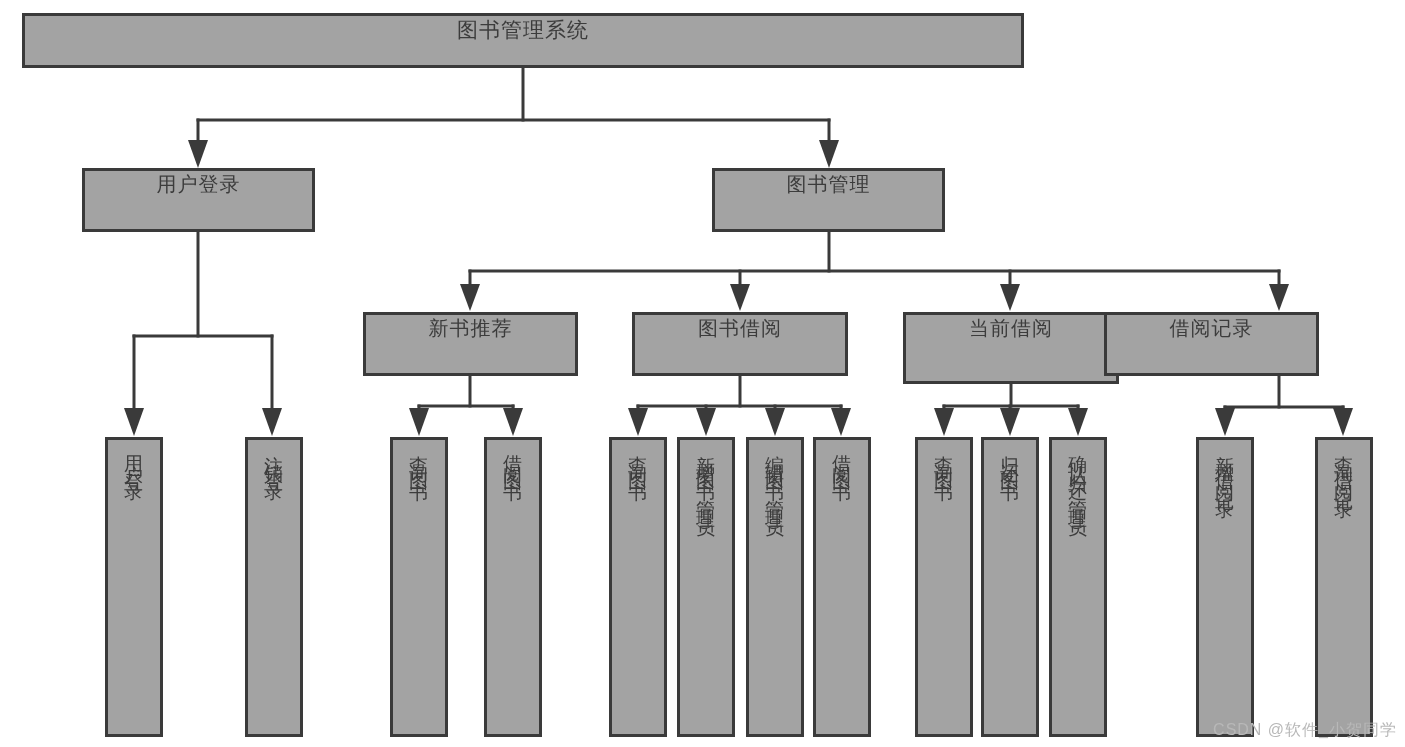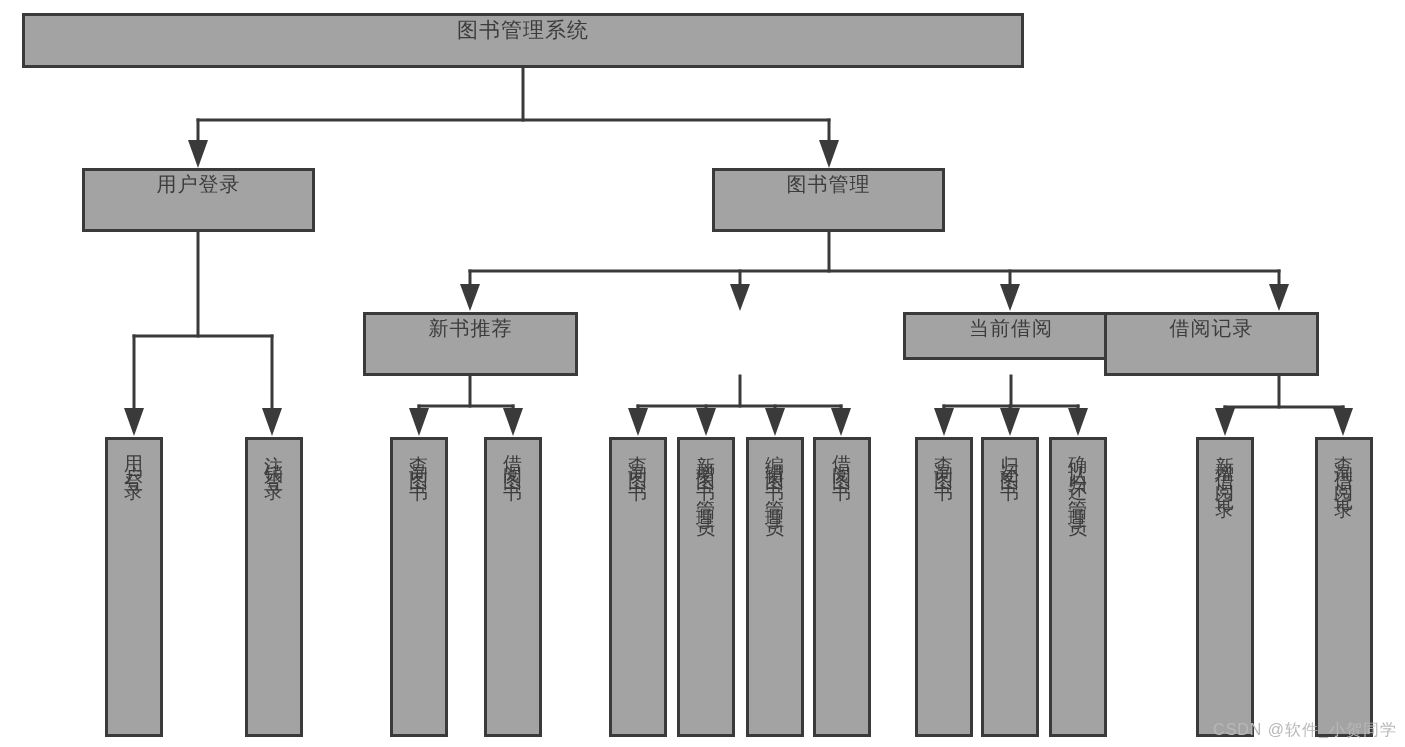--- a/index.html
+++ b/index.html
@@ -129,21 +129,24 @@
   <div class="node hbox" style="left:82px;top:168px;width:233px;height:64px;">
     <span>用户登录</span>
   </div>
   <div class="node hbox" style="left:363px;top:312px;width:215px;height:64px;">
     <span>新书推荐</span>
   </div>
 
   <div class="node hbox" style="left:712px;top:168px;width:233px;height:64px;">
     <span>图书管理</span>
   </div>
-  <div class="node hbox" style="left:903px;top:312px;width:216px;height:48px;">
+  <div class="node hbox" style="left:632px;top:312px;width:216px;height:64px;">
+    <span>图书借阅</span>
+  </div>
+  <div class="node hbox" style="left:903px;top:312px;width:216px;height:72px;">
     <span>当前借阅</span>
   </div>
   <div class="node hbox" style="left:1104px;top:312px;width:215px;height:64px;">
     <span>借阅记录</span>
   </div>
 
   <div class="node vbox" style="left:105px;top:437px;width:58px;height:300px;">
     <span class="vtext">用户登录</span>
   </div>
   <div class="node vbox" style="left:245px;top:437px;width:58px;height:300px;">

